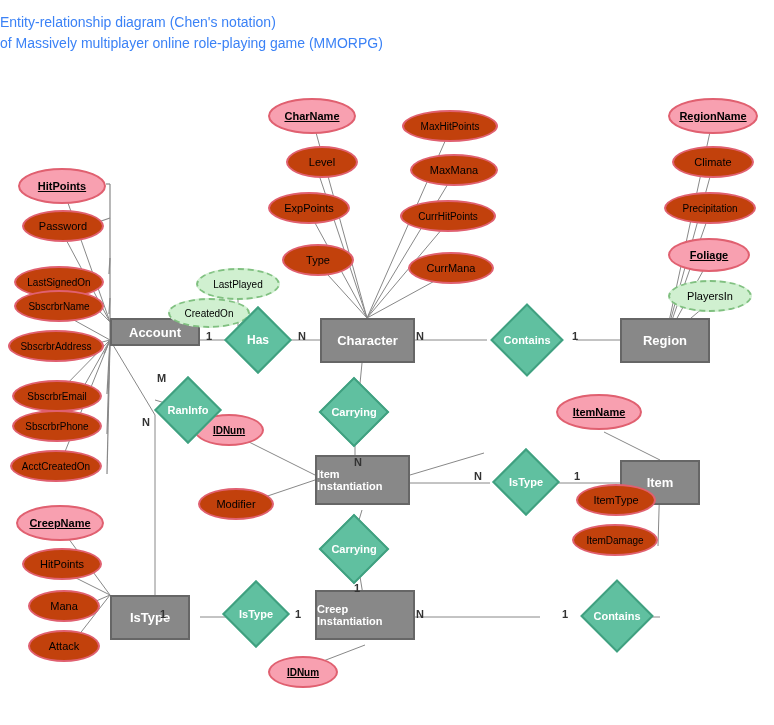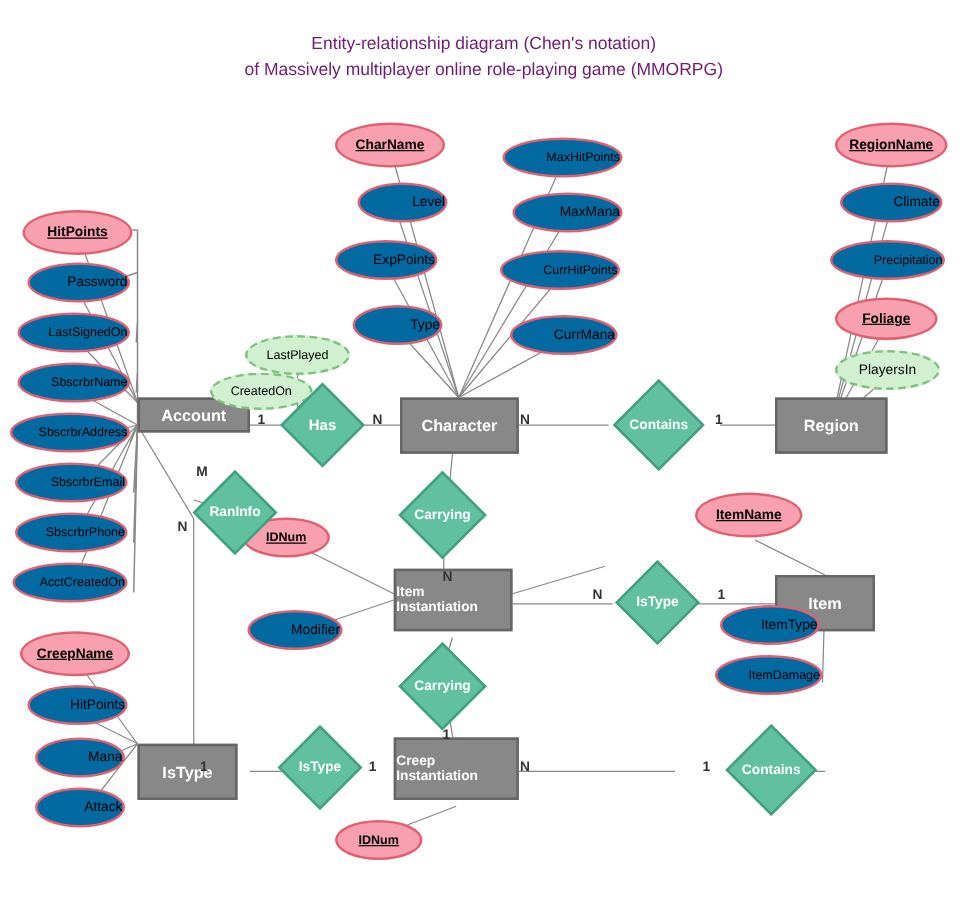--- a/index.html
+++ b/index.html
@@ -10,24 +10,23 @@
       height: 725px;
       overflow: hidden;
       position: relative;
     }
     #canvas {
       width: 774px;
       height: 725px;
       position: relative;
     }
     .title {
-      text-align: center;
-      color: #701a75;
+      color: #3b82f6;
       font-size: 14px;
-      padding-top: 24px;
+      padding-top: 12px;
       line-height: 1.5;
     }
     svg {
       position: absolute;
       top: 0; left: 0;
       width: 774px;
       height: 725px;
       pointer-events: none;
     }
     
@@ -47,24 +46,23 @@
       position: absolute;
       border-radius: 50%;
       display: flex;
       align-items: center;
       justify-content: center;
       font-size: 11px;
       font-weight: normal;
       text-align: center;
     }
     .attr-pink {
-      background: #0369a1;
+      background: #c2410c;
       border: 2px solid #e06070;
       color: #000;
-      justify-content: flex-end;
     }
     .attr-pink-key {
       background: #f8a0b0;
       border: 2px solid #e06070;
       color: #000;
       text-decoration: underline;
       font-weight: bold;
     }
     .attr-green {
       background: #d0f0d0;
@@ -194,30 +192,30 @@
   <div class="entity" style="left:315px;top:590px;width:100px;height:50px;font-size:11px;">
     <span>Creep Instantiation</span>
   </div>
 
   <div class="attr attr-pink-key" style="left:18px;top:168px;width:88px;height:36px;">
     <span>HitPoints</span>
   </div>
   <div class="attr attr-pink" style="left:22px;top:210px;width:82px;height:32px;">
     <span>Password</span>
   </div>
-  <div class="attr attr-pink" style="left:14px;top:250px;width:90px;height:32px;font-size:10px;">
+  <div class="attr attr-pink" style="left:14px;top:266px;width:90px;height:32px;font-size:10px;">
     <span>LastSignedOn</span>
   </div>
   <div class="attr attr-pink" style="left:14px;top:290px;width:90px;height:32px;font-size:10px;">
     <span>SbscrbrName</span>
   </div>
   <div class="attr attr-pink" style="left:8px;top:330px;width:96px;height:32px;font-size:10px;">
     <span>SbscrbrAddress</span>
   </div>
-  <div class="attr attr-pink" style="left:12px;top:370px;width:90px;height:32px;font-size:10px;">
+  <div class="attr attr-pink" style="left:12px;top:380px;width:90px;height:32px;font-size:10px;">
     <span>SbscrbrEmail</span>
   </div>
   <div class="attr attr-pink" style="left:12px;top:410px;width:90px;height:32px;font-size:10px;">
     <span>SbscrbrPhone</span>
   </div>
   <div class="attr attr-pink" style="left:10px;top:450px;width:92px;height:32px;font-size:10px;">
     <span>AcctCreatedOn</span>
   </div>
 
   <div class="attr attr-pink-key" style="left:16px;top:505px;width:88px;height:36px;">

